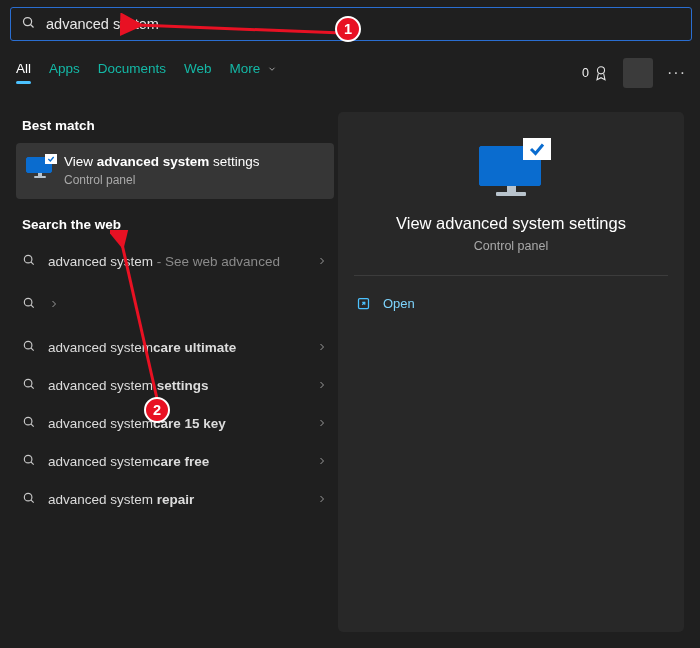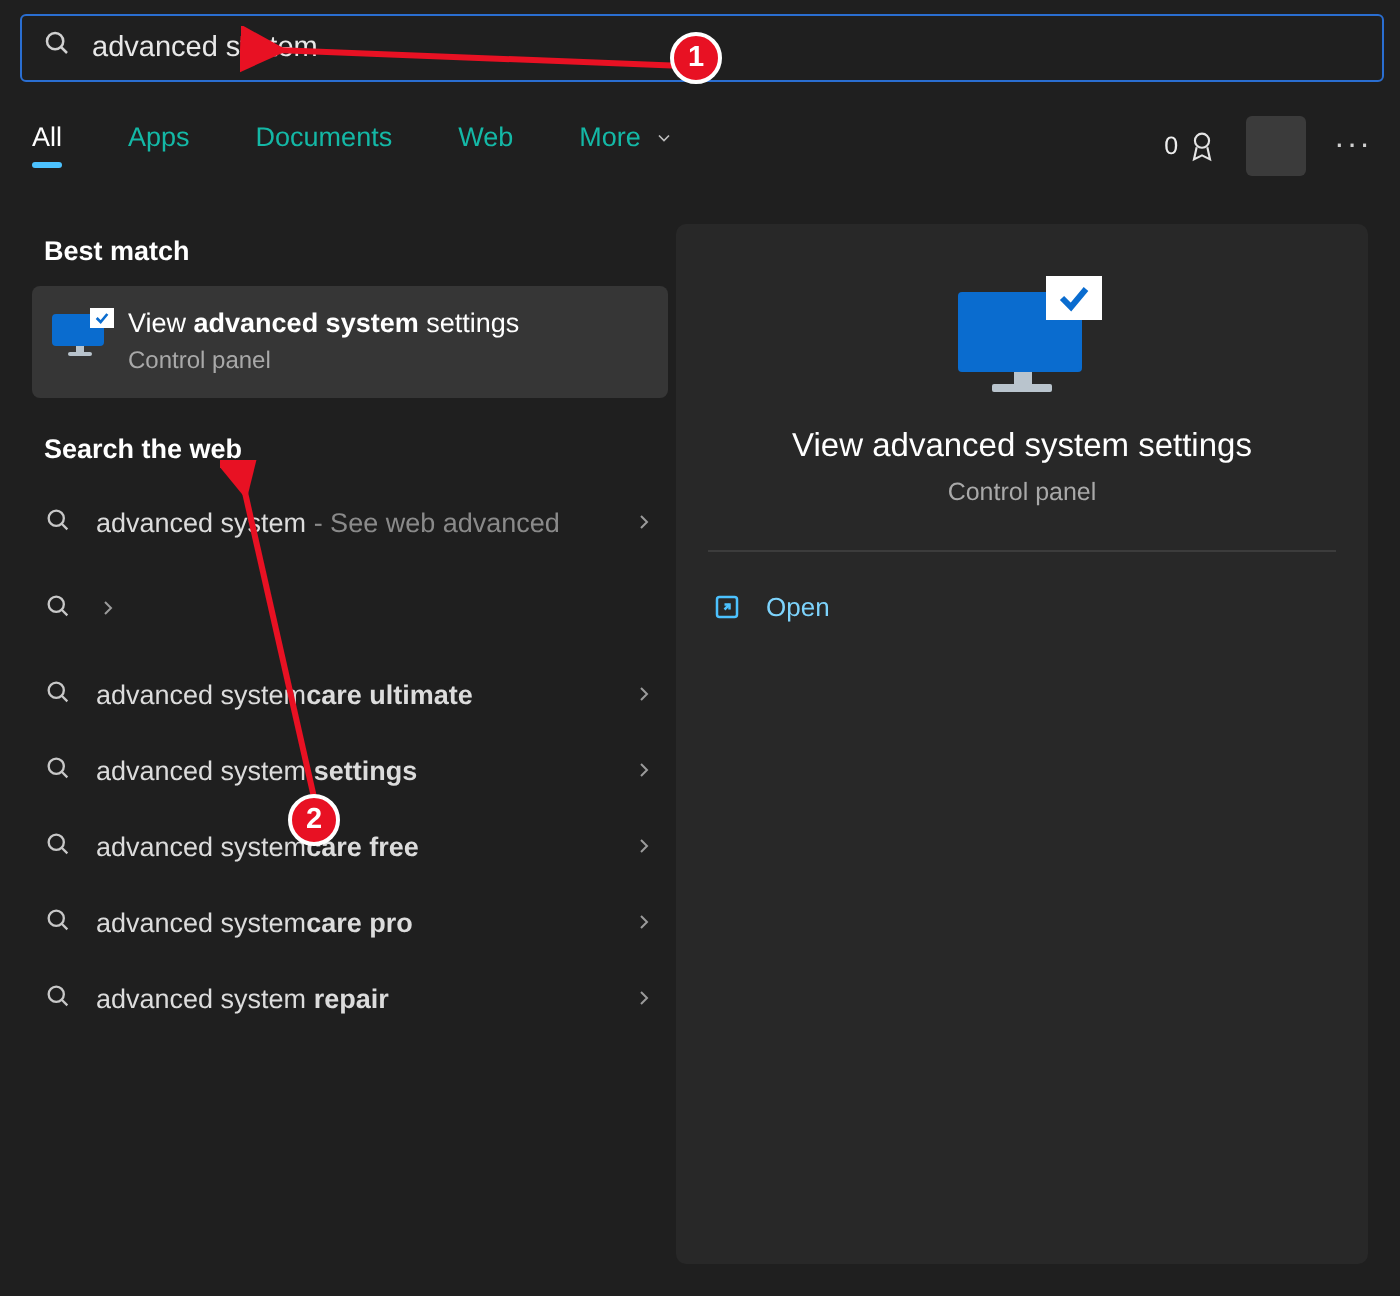--- a/index.html
+++ b/index.html
@@ -24,21 +24,21 @@
   .search-input {
     flex: 1 1 auto; background: transparent; border: none; outline: none;
     color: #e8e8e8; font-size: 14.5px; font-family: inherit;
   }
 
   
   .filterbar {
     position: absolute; left: 10px; top: 55px; width: 680px; height: 35px;
     display: flex; align-items: center; font-size: 13.5px;
   }
-  .tabs { display: flex; gap: 33px; align-items: center; padding-left: 6px; }
+  .tabs { display: flex; gap: 18px; align-items: center; padding-left: 6px; }
   .tab { color: #14b8a6; position: relative; padding-bottom: 8px; cursor: pointer; }
   .tab.active { color: #fff; }
   .tab.active::after {
     content:""; position:absolute; left:0; right:0; bottom:0; height:3px;
     background:#4cc2ff; border-radius:2px;
   }
   .tab.more svg { vertical-align: middle; margin-left: 3px; }
   .topbar-right { margin-left: auto; display: flex; align-items: center; gap: 14px; padding-right:4px; }
   .rewards { color:#eee; font-size:12.5px; display:flex; align-items:center; gap:4px; }
   .avatar { width:30px; height:30px; background:#3b3b3b; border-radius:3px; }
@@ -215,31 +215,31 @@
         <span class="lbl"><span class="prefix">advanced system </span><span class="bold">settings</span><span class="hint"></span></span>
         <svg class="chev" width="12" height="12" viewBox="0 0 24 24" fill="none" stroke="#9b9b9b" stroke-width="2">
           <polyline points="9 6 15 12 9 18"></polyline>
         </svg>
       </div>
       <div class="sugg">
         <span class="sicon"><svg width="14" height="14" viewBox="0 0 24 24" fill="none" stroke="#c8c8c8" stroke-width="2">
             <circle cx="10.5" cy="10.5" r="6.5"></circle>
             <line x1="20" y1="20" x2="15.2" y2="15.2"></line>
           </svg></span>
+        <span class="lbl"><span class="prefix">advanced system</span><span class="bold">care 15 key</span><span class="hint"></span></span>
+        <svg class="chev" width="12" height="12" viewBox="0 0 24 24" fill="none" stroke="#9b9b9b" stroke-width="2">
+          <polyline points="9 6 15 12 9 18"></polyline>
+        </svg>
+      </div>
+      <div class="sugg">
+        <span class="sicon"><svg width="14" height="14" viewBox="0 0 24 24" fill="none" stroke="#c8c8c8" stroke-width="2">
+            <circle cx="10.5" cy="10.5" r="6.5"></circle>
+            <line x1="20" y1="20" x2="15.2" y2="15.2"></line>
+          </svg></span>
         <span class="lbl"><span class="prefix">advanced system</span><span class="bold">care free</span><span class="hint"></span></span>
-        <svg class="chev" width="12" height="12" viewBox="0 0 24 24" fill="none" stroke="#9b9b9b" stroke-width="2">
-          <polyline points="9 6 15 12 9 18"></polyline>
-        </svg>
-      </div>
-      <div class="sugg">
-        <span class="sicon"><svg width="14" height="14" viewBox="0 0 24 24" fill="none" stroke="#c8c8c8" stroke-width="2">
-            <circle cx="10.5" cy="10.5" r="6.5"></circle>
-            <line x1="20" y1="20" x2="15.2" y2="15.2"></line>
-          </svg></span>
-        <span class="lbl"><span class="prefix">advanced system</span><span class="bold">care pro</span><span class="hint"></span></span>
         <svg class="chev" width="12" height="12" viewBox="0 0 24 24" fill="none" stroke="#9b9b9b" stroke-width="2">
           <polyline points="9 6 15 12 9 18"></polyline>
         </svg>
       </div>
       <div class="sugg">
         <span class="sicon"><svg width="14" height="14" viewBox="0 0 24 24" fill="none" stroke="#c8c8c8" stroke-width="2">
             <circle cx="10.5" cy="10.5" r="6.5"></circle>
             <line x1="20" y1="20" x2="15.2" y2="15.2"></line>
           </svg></span>
         <span class="lbl"><span class="prefix">advanced system </span><span class="bold">repair</span><span class="hint"></span></span>

